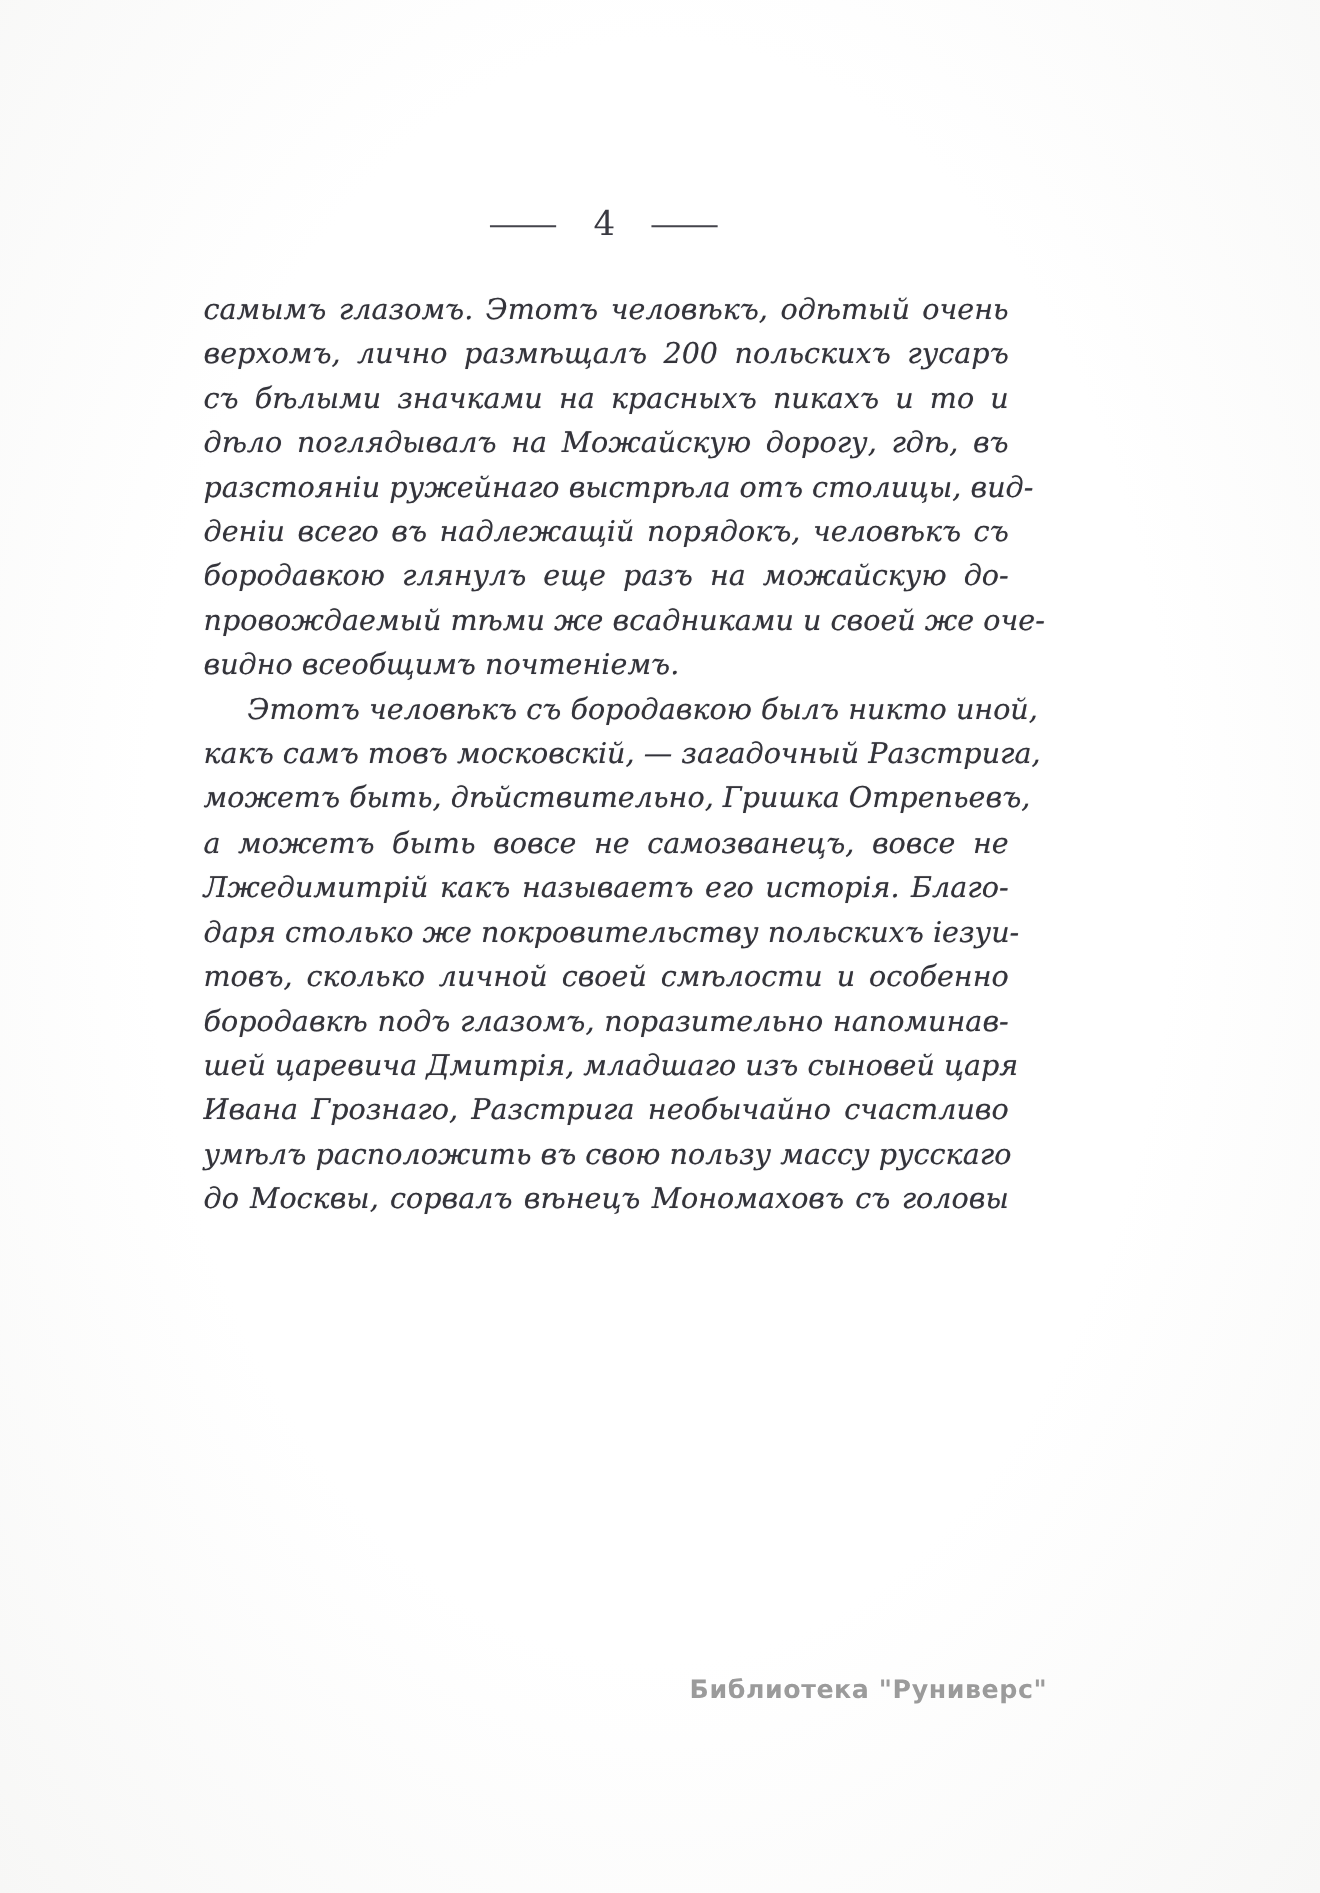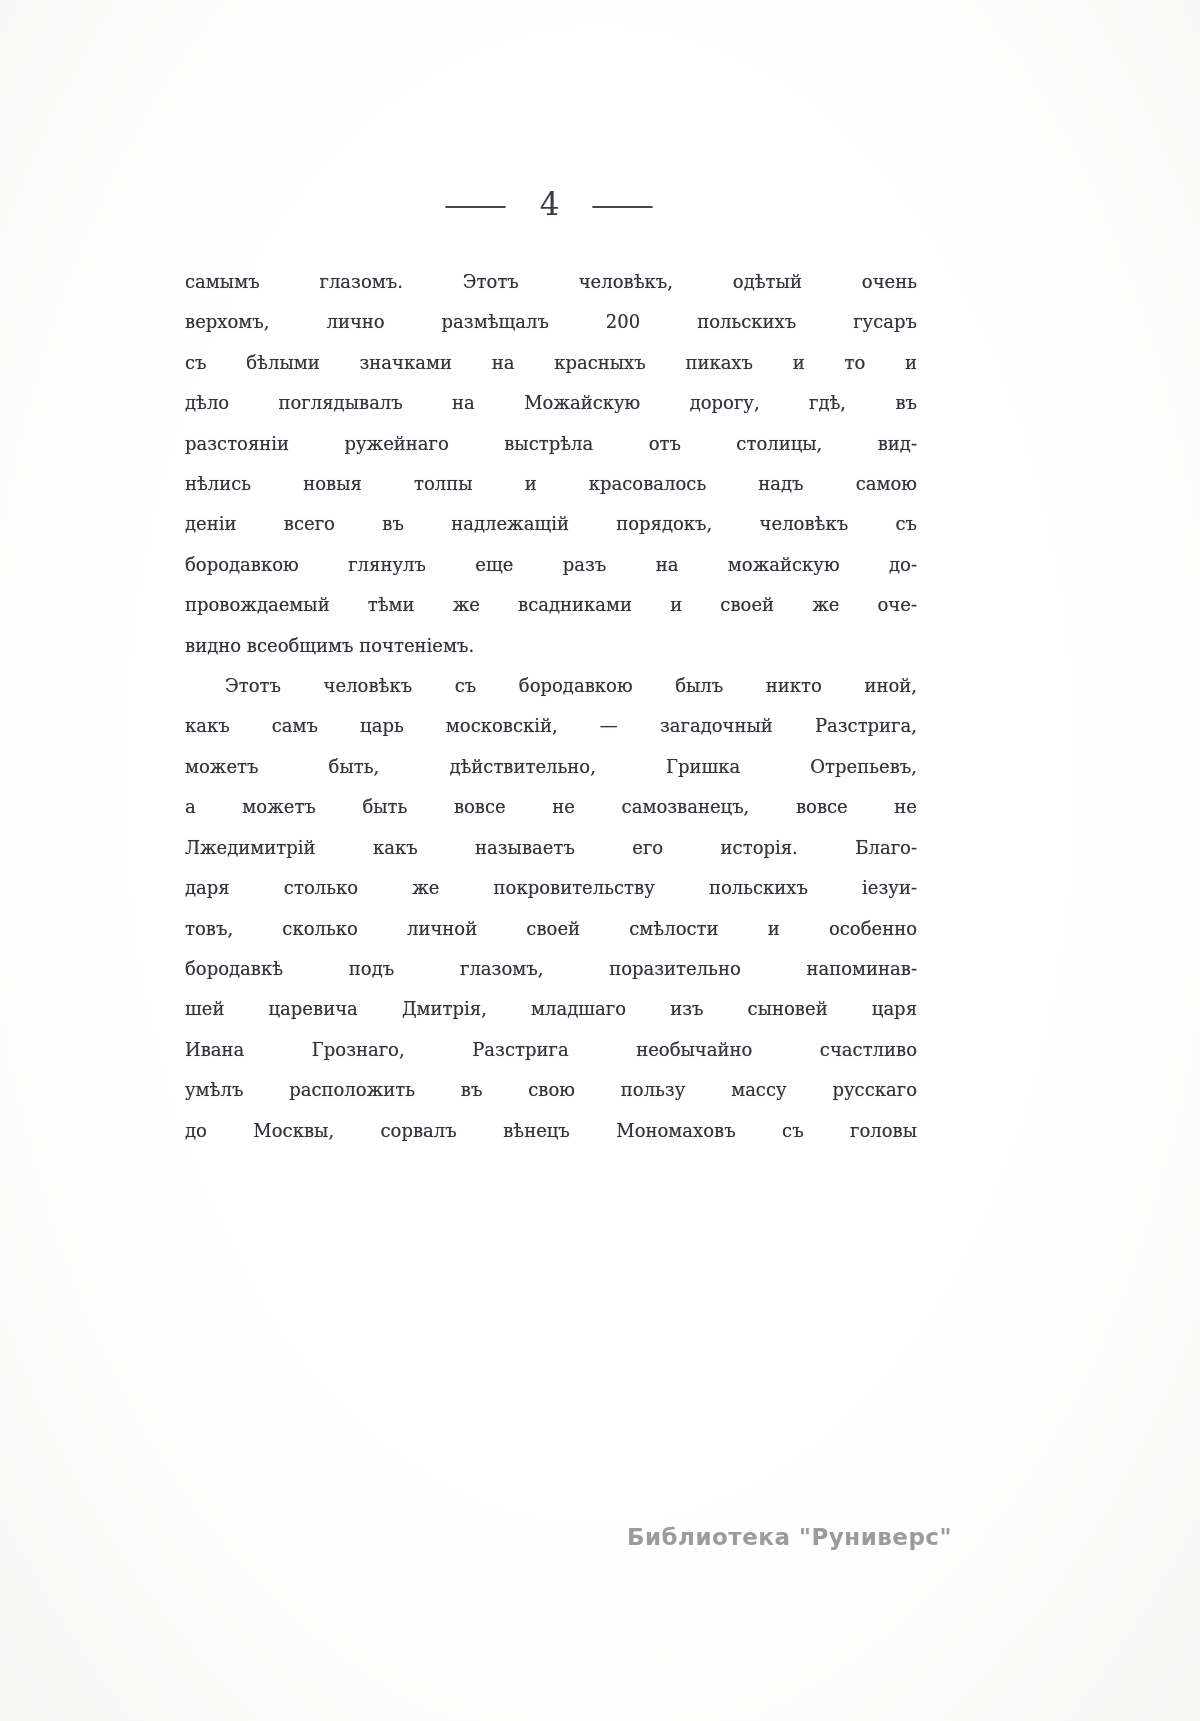--- a/index.html
+++ b/index.html
@@ -37,23 +37,24 @@
   .page-header .page-num {
     display: inline-block;
     margin: 0 18px;
     font-size: 31px;
   }
   .text-block {
     position: absolute;
     top: 262px;
     left: 185px;
     width: 732px;
-    font-size: 18px;
+    font-size: 26px;
     line-height: 40.4px;
     text-shadow: 0 0 0.7px rgba(45,45,55,0.55);
+    font-style: italic;
   }
   .line {
     white-space: nowrap;
     text-align: justify;
     text-align-last: justify;
     width: 100%;
   }
   .line.para-end {
     text-align-last: left;
   }
@@ -79,27 +80,26 @@
   <div class="page-header">
     <span class="dash">—</span><span class="page-num">4</span><span class="dash">—</span>
   </div>
 
   <div class="text-block">
       <div class="line">самымъ глазомъ. Этотъ человѣкъ, одѣтый очень</div>
       <div class="line">верхомъ, лично размѣщалъ 200 польскихъ гусаръ</div>
       <div class="line">съ бѣлыми значками на красныхъ пикахъ и то и</div>
       <div class="line">дѣло поглядывалъ на Можайскую дорогу, гдѣ, въ</div>
       <div class="line">разстояніи ружейнаго выстрѣла отъ столицы, вид-</div>
-      <div class="line">нѣлись новыя толпы и красовалось надъ самою</div>
       <div class="line">деніи всего въ надлежащій порядокъ, человѣкъ съ</div>
       <div class="line">бородавкою глянулъ еще разъ на можайскую до-</div>
       <div class="line">провождаемый тѣми же всадниками и своей же оче-</div>
       <div class="line para-end">видно всеобщимъ почтеніемъ.</div>
       <div class="line indent">Этотъ человѣкъ съ бородавкою былъ никто иной,</div>
-      <div class="line">какъ самъ царь московскій, — загадочный Разстрига,</div>
+      <div class="line">какъ самъ товъ московскій, — загадочный Разстрига,</div>
       <div class="line">можетъ быть, дѣйствительно, Гришка Отрепьевъ,</div>
       <div class="line">а можетъ быть вовсе не самозванецъ, вовсе не</div>
       <div class="line">Лжедимитрій какъ называетъ его исторія. Благо-</div>
       <div class="line">даря столько же покровительству польскихъ іезуи-</div>
       <div class="line">товъ, сколько личной своей смѣлости и особенно</div>
       <div class="line">бородавкѣ подъ глазомъ, поразительно напоминав-</div>
       <div class="line">шей царевича Дмитрія, младшаго изъ сыновей царя</div>
       <div class="line">Ивана Грознаго, Разстрига необычайно счастливо</div>
       <div class="line">умѣлъ расположить въ свою пользу массу русскаго</div>
       <div class="line">до Москвы, сорвалъ вѣнецъ Мономаховъ съ головы</div>

